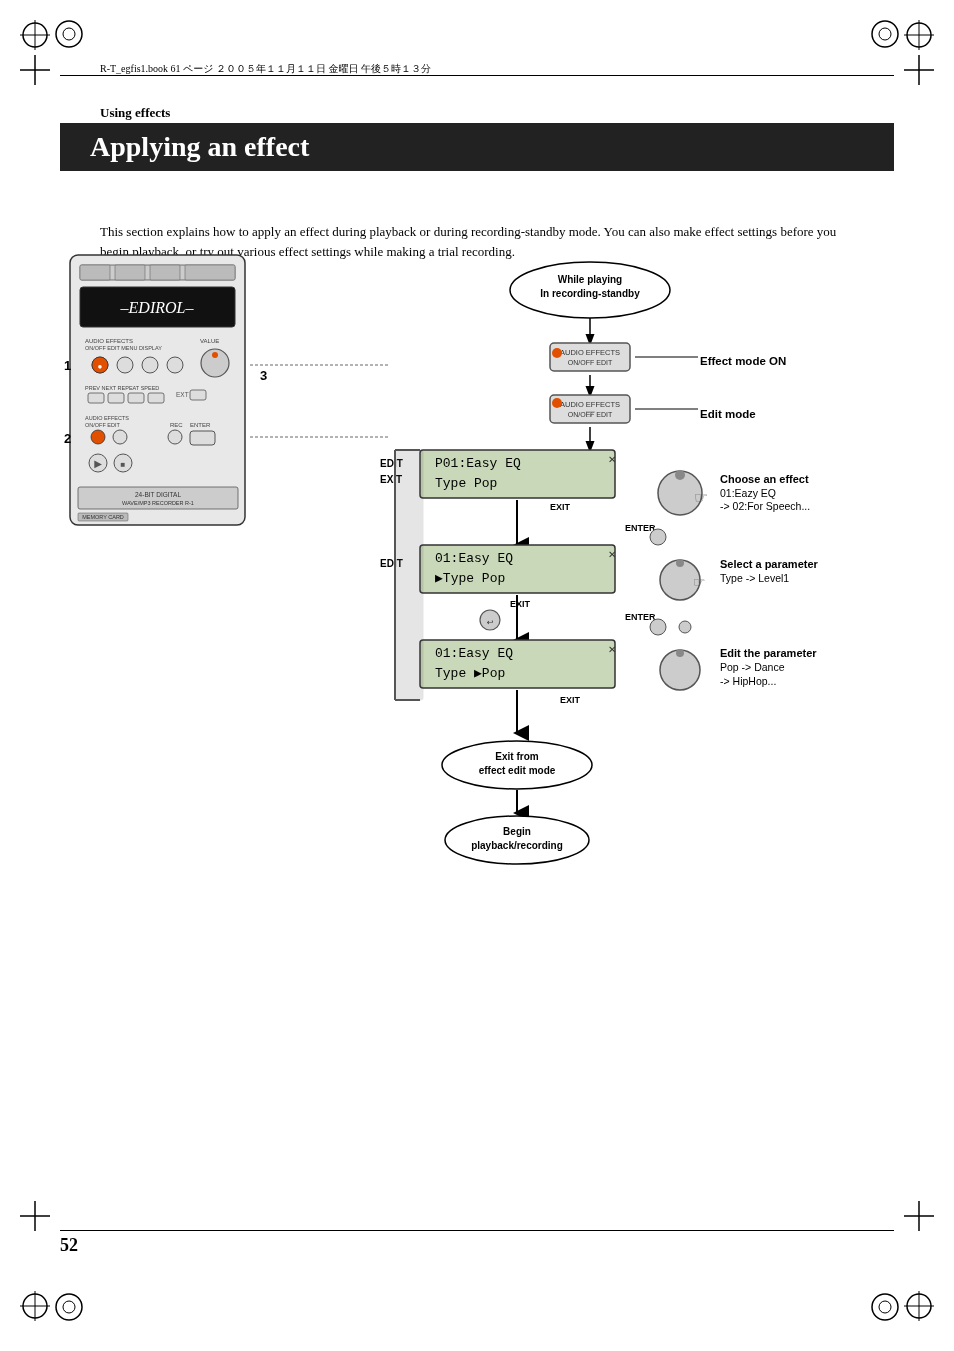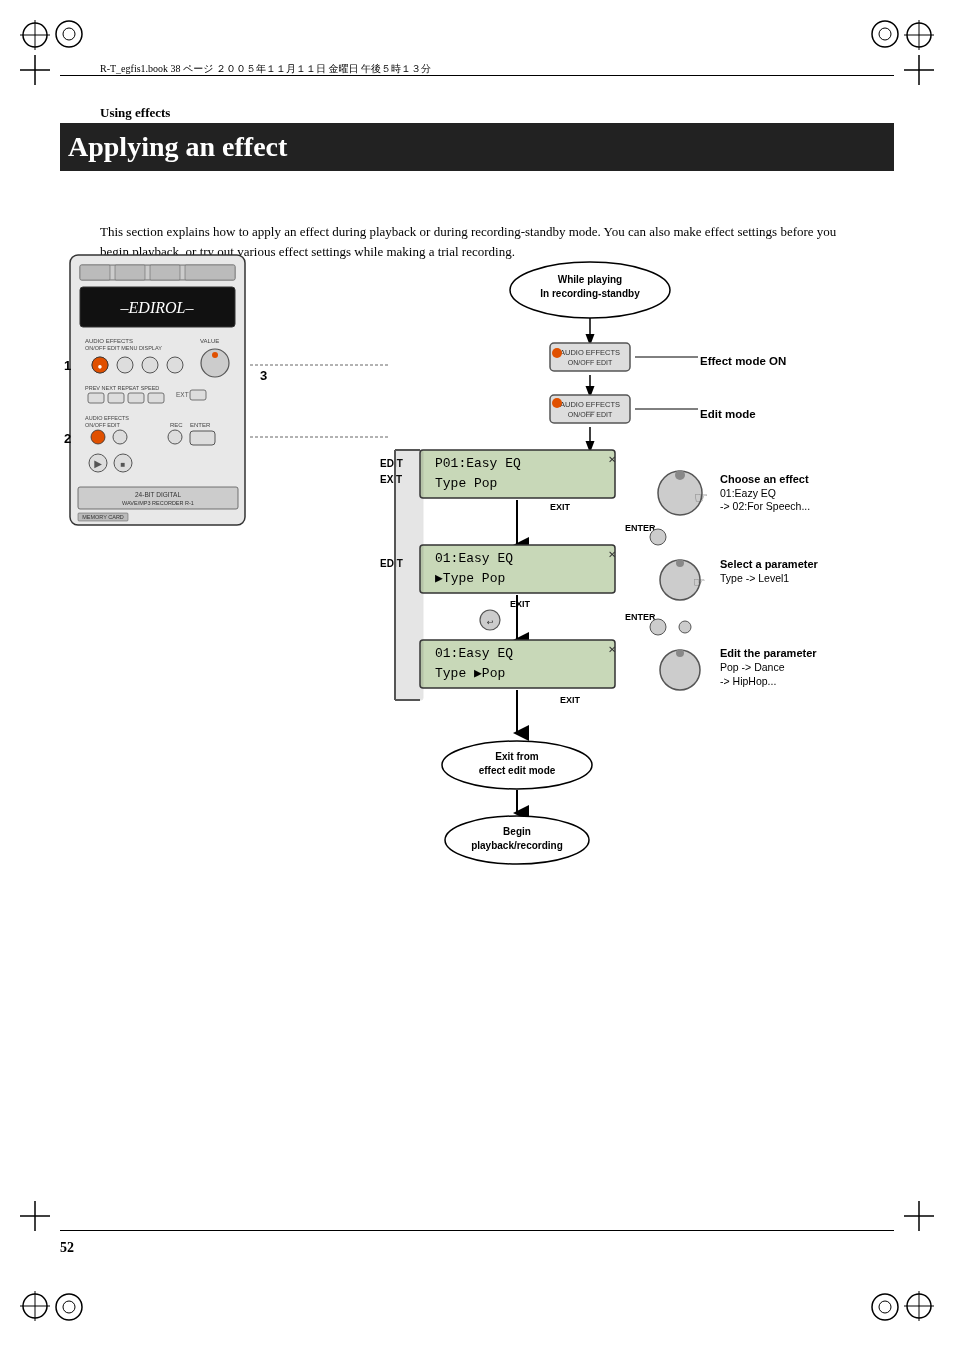--- a/index.html
+++ b/index.html
@@ -43,21 +43,21 @@
       bottom: 120px;
       left: 60px;
       right: 60px;
       height: 1px;
       background: #000;
     }
     .page-number {
       position: absolute;
       bottom: 95px;
       left: 60px;
-      font-size: 14px;
+      font-size: 18px;
       font-weight: bold;
       color: #000;
     }
 
     
     .section-label {
       position: absolute;
       top: 105px;
       left: 100px;
       font-size: 13px;
@@ -66,21 +66,21 @@
       text-align: right;
     }
 
     
     .title-box {
       position: absolute;
       top: 123px;
       left: 60px;
       right: 60px;
       background: #222;
-      padding: 8px 8px;
+      padding: 8px 30px;
     }
     .title-box h1 {
       color: #fff;
       font-size: 28px;
       font-weight: bold;
     }
 
     
     .body-text {
       position: absolute;
@@ -173,21 +173,21 @@
     </svg>
 </div>
 <div style="position:absolute;bottom:30px;right:55px;width:28px;height:28px;">
   <svg viewBox="0 0 28 28">
       <circle cx="14" cy="14" r="13" fill="none" stroke="#000" stroke-width="1.5"></circle>
       <circle cx="14" cy="14" r="6" fill="none" stroke="#000" stroke-width="1"></circle>
     </svg>
 </div>
 
 <div class="header-bar"></div>
-<div class="header-text">R-T_egfis1.book  38 ページ  ２００５年１１月１１日  金曜日  午後５時１３分</div>
+<div class="header-text">R-T_egfis1.book  61 ページ  ２００５年１１月１１日  金曜日  午後５時１３分</div>
 
 <div class="section-label">Using effects</div>
 
 <div class="title-box">
   <h1>Applying an effect</h1>
 </div>
 
 <div class="body-text">This section explains how to apply an effect during playback or during recording-standby mode. You can also make effect settings before you begin playback, or try out various effect settings while making a trial recording.</div>
 
 <svg style="position:absolute;top:235px;left:60px;width:830px;height:820px;" viewBox="0 0 830 820">

